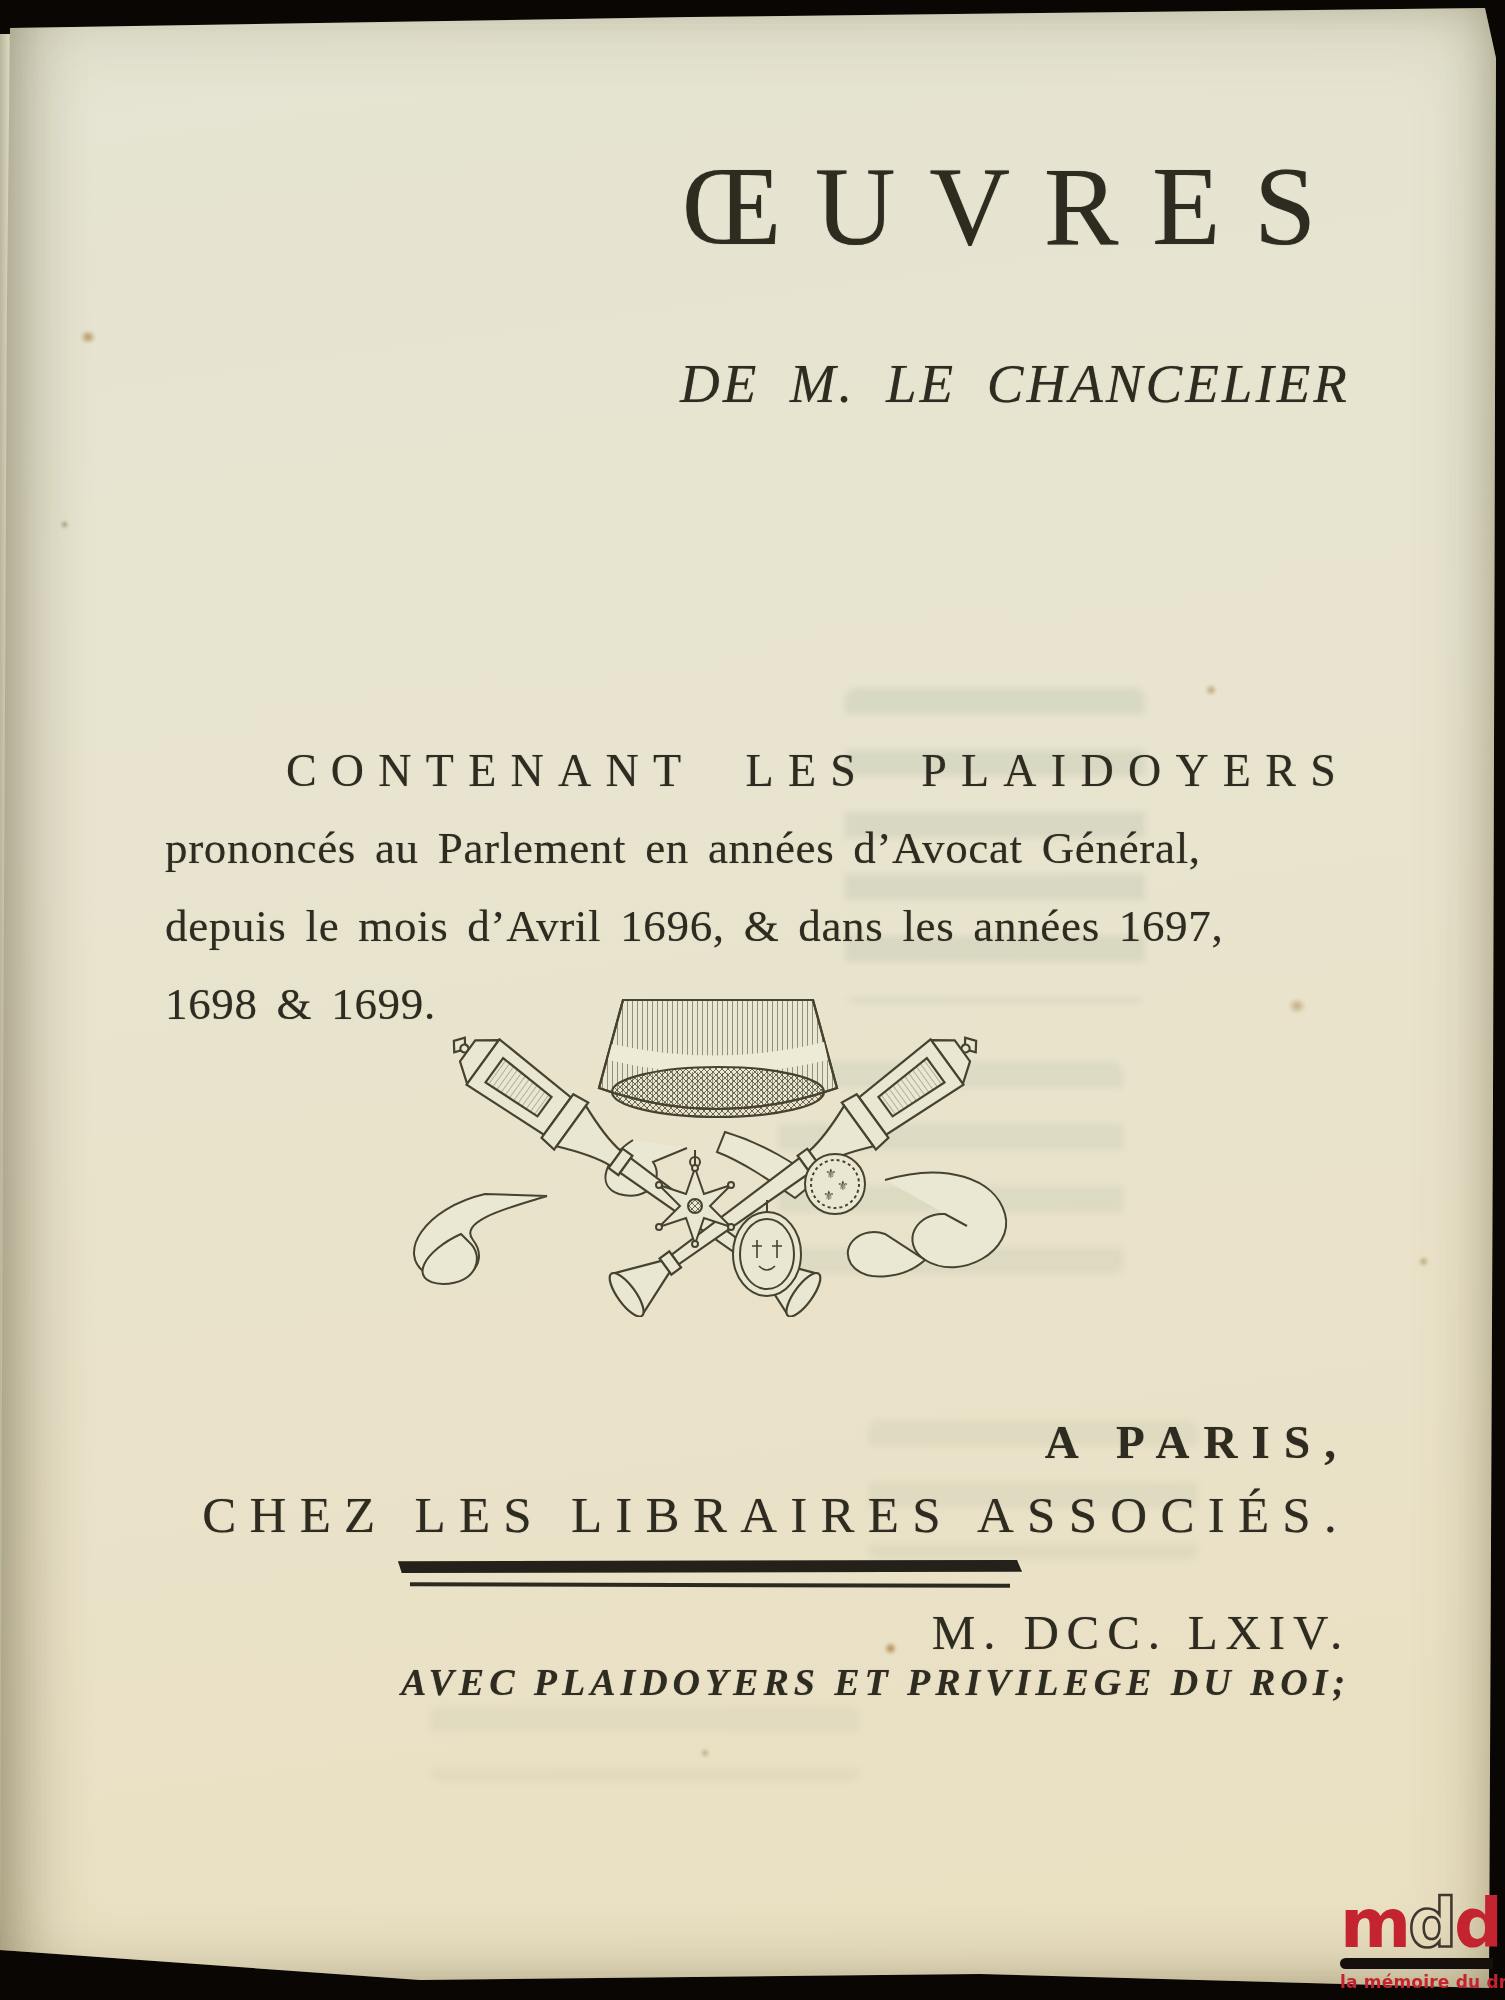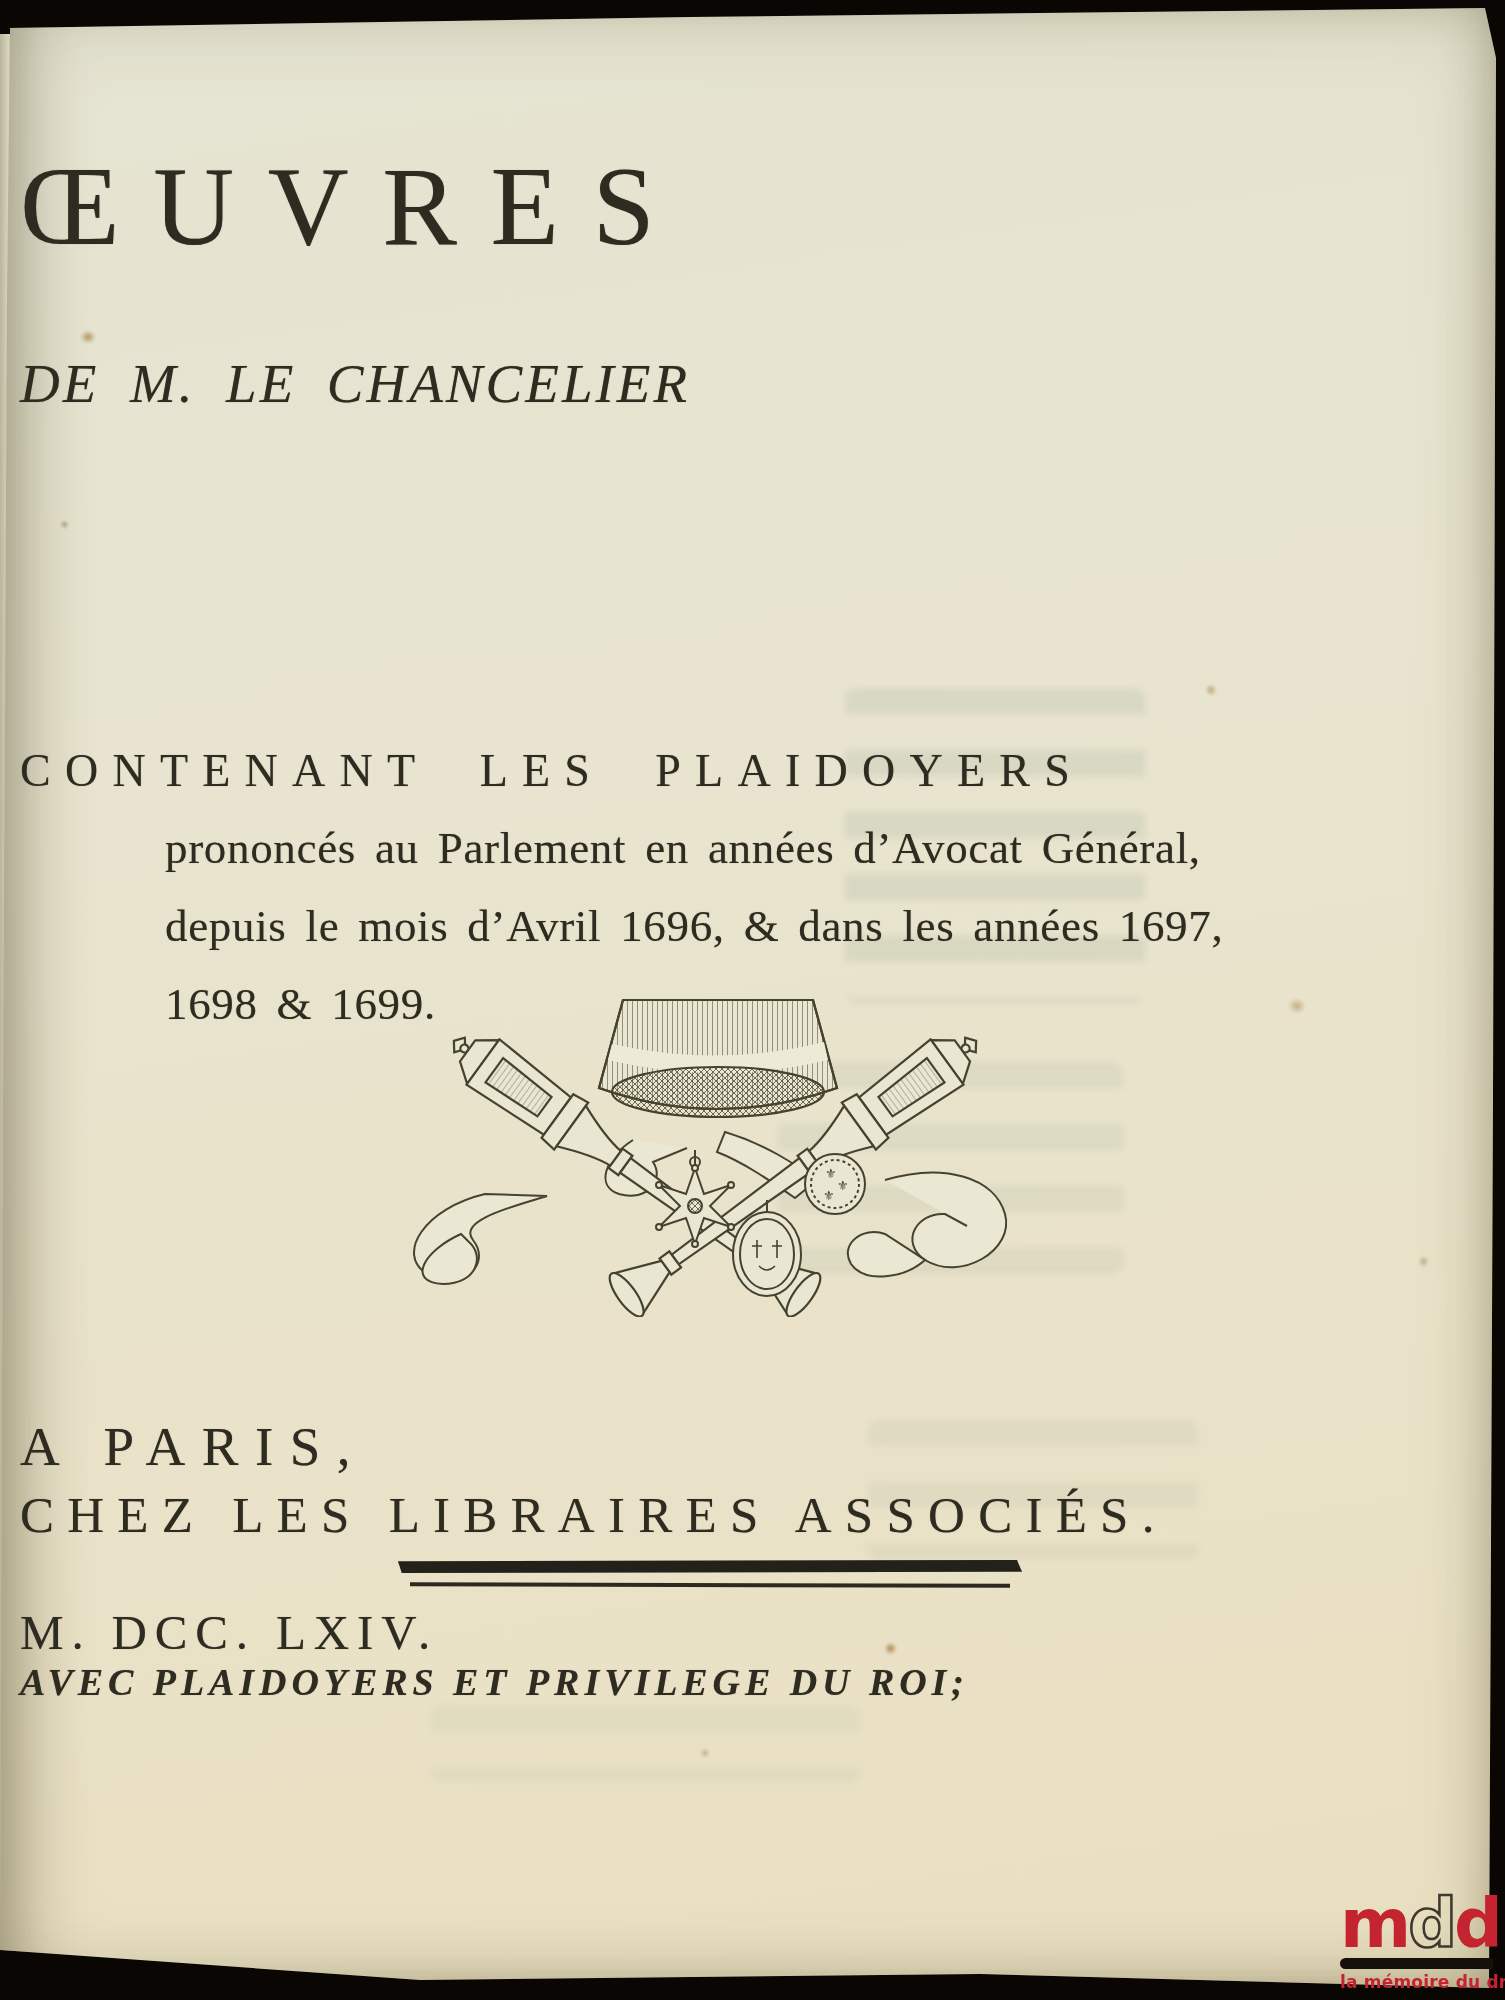--- a/index.html
+++ b/index.html
@@ -20,31 +20,31 @@
     clip-path:polygon(10px 28px,690px 17px,1485px 8px,1496px 58px,1493px 1100px,1489px 1988px,980px 1974px,420px 1980px,0px 1950px,3px 1100px,7px 300px);
   }
   .page-shade{
     position:absolute;inset:0;pointer-events:none;
     box-shadow:inset 0 0 90px rgba(97,86,47,.30),
                inset 45px 0 70px -35px rgba(72,66,38,.40),
                inset -35px 0 55px -28px rgba(72,66,38,.30),
                inset 0 -40px 70px -40px rgba(72,66,38,.35);
   }
   .content{position:absolute;left:20px;top:0;width:1330px;height:2000px;color:#2e2b21;}
-  .line{position:absolute;left:0;width:100%;text-align:left;white-space:nowrap;
+  .line{position:absolute;left:0;width:100%;text-align:right;white-space:nowrap;
         text-shadow:0 0 1px rgba(46,43,33,.45);}
   .t-main   {top:142px;font-size:112px;letter-spacing:.30em;}
   .t-auth   {top:352px;font-size:55px;font-style:italic;letter-spacing:.055em;word-spacing:.25em;}
   .t-name   {top:448px;font-size:86px;letter-spacing:.29em;}
   .t-vol    {top:630px;font-size:55px;font-style:italic;letter-spacing:.13em;word-spacing:.3em;}
   .t-cont   {top:744px;font-size:46px;letter-spacing:.31em;word-spacing:.55em;}
   .t-par    {position:absolute;left:145px;font-size:45px;letter-spacing:.015em;word-spacing:7px;
              white-space:nowrap;text-shadow:0 0 1px rgba(46,43,33,.4);}
   .p1{top:822px;} .p2{top:900px;} .p3{top:978px;}
-  .t-city   {top:1415px;font-size:55px;letter-spacing:.30em;}
+  .t-city   {top:1415px;font-size:47px;letter-spacing:.30em;font-weight:bold;}
   .t-pub    {top:1486px;font-size:51px;letter-spacing:.26em;}
   .t-year   {top:1604px;font-size:49px;letter-spacing:.16em;}
   .t-priv   {top:1660px;font-size:38px;font-style:italic;font-weight:bold;letter-spacing:.13em;}
   .rule-thick{
     position:absolute;top:1560px;left:378px;width:624px;height:13px;background:#24211a;
     clip-path:polygon(0 10%,99.2% 0,100% 90%,0.6% 100%);
     box-shadow:0 0 2px rgba(36,33,26,.6);
   }
   .rule-thin{
     position:absolute;top:1583px;left:390px;width:600px;height:4px;background:#2c2921;

